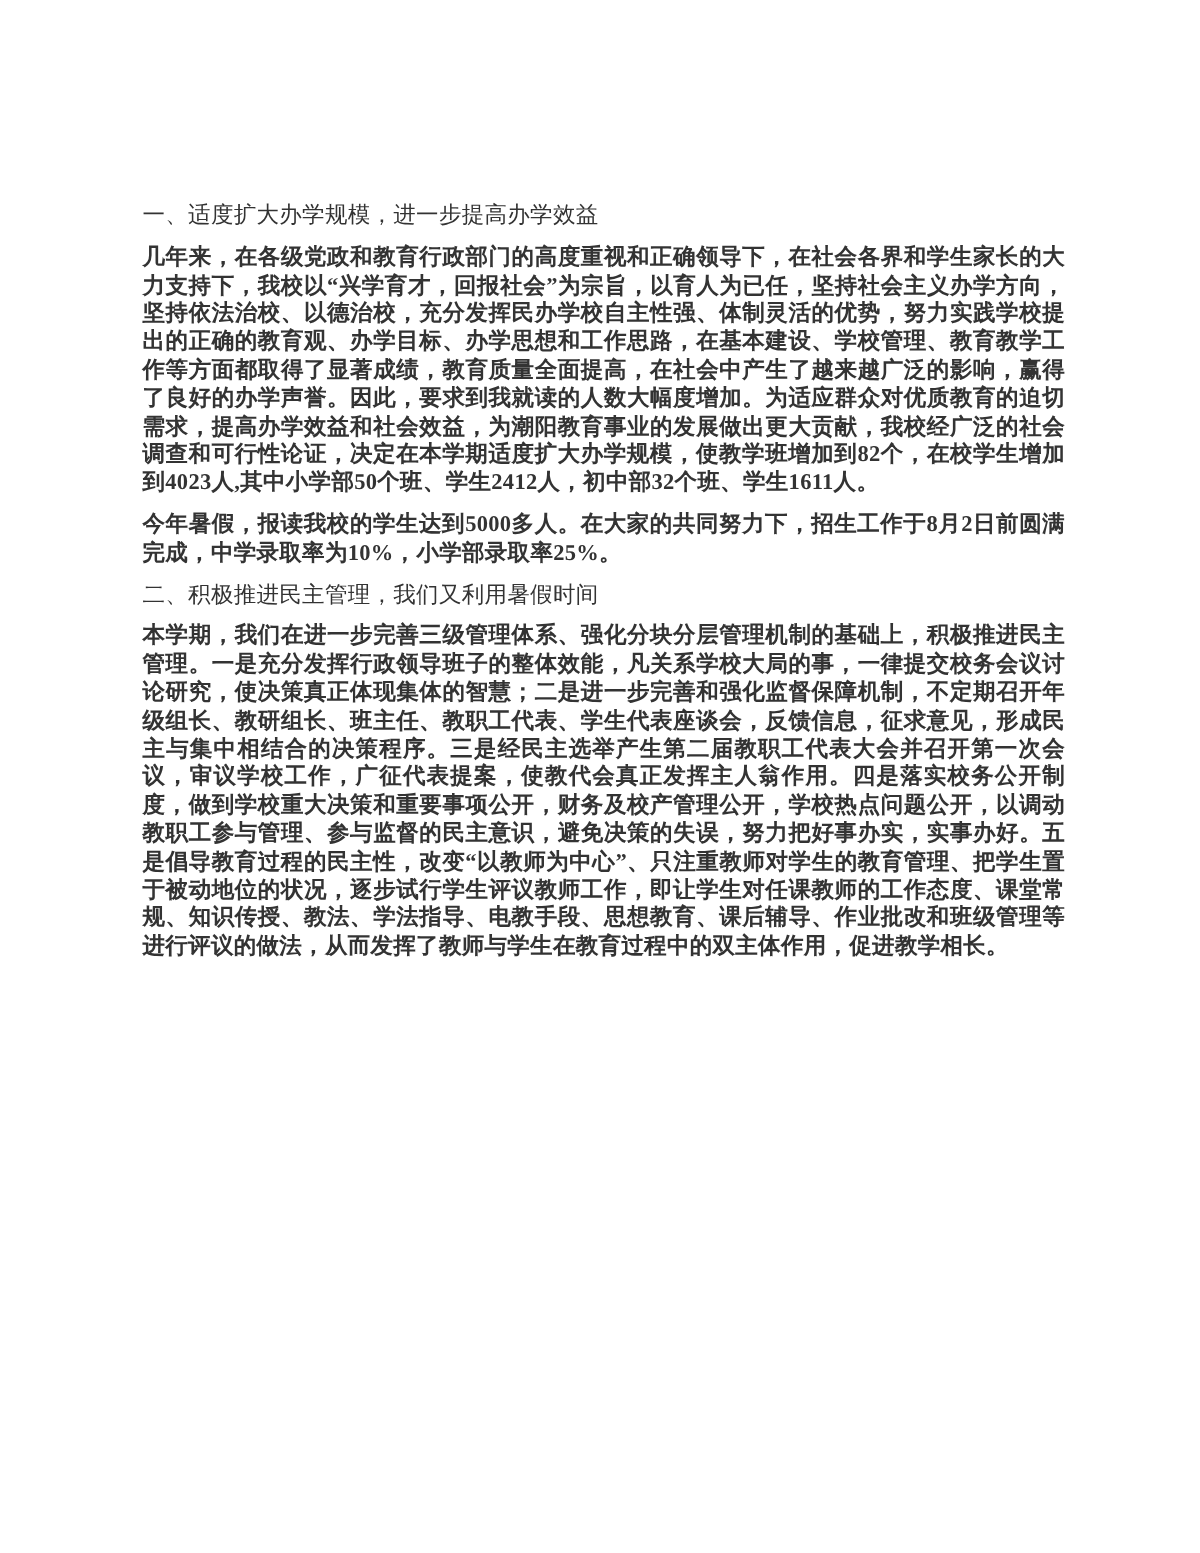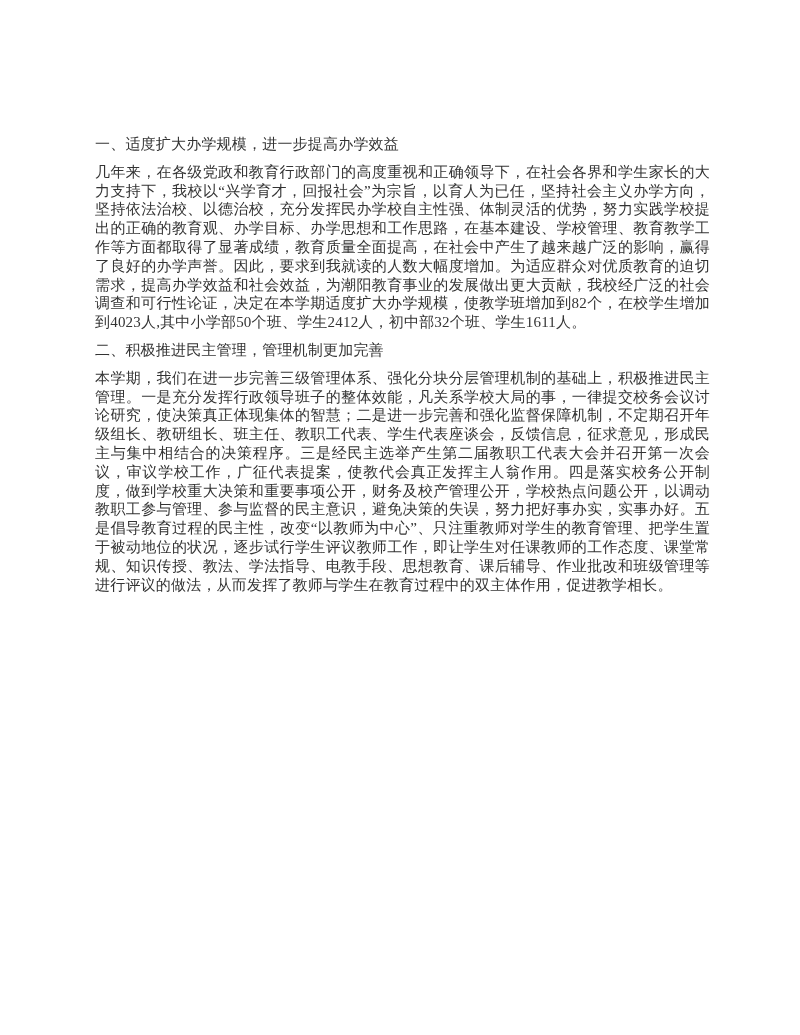--- a/index.html
+++ b/index.html
@@ -22,26 +22,28 @@
     overflow: hidden;
   }
   .block {
     margin: 0 0 9px 0;
     font-size: 15px;
     line-height: 18.8px;
     text-align: justify;
     text-justify: inter-ideograph;
     letter-spacing: 0.2px;
     word-break: break-all;
+    font-weight: bold;
   }
   .heading {
     font-weight: normal;
   }
 </style>
 </head>
 <body>
 
 <div class="page">
   <p class="block heading">一、适度扩大办学规模，进一步提高办学效益</p>
   <p class="block">几年来，在各级党政和教育行政部门的高度重视和正确领导下，在社会各界和学生家长的大力支持下，我校以“兴学育才，回报社会”为宗旨，以育人为已任，坚持社会主义办学方向，坚持依法治校、以德治校，充分发挥民办学校自主性强、体制灵活的优势，努力实践学校提出的正确的教育观、办学目标、办学思想和工作思路，在基本建设、学校管理、教育教学工作等方面都取得了显著成绩，教育质量全面提高，在社会中产生了越来越广泛的影响，赢得了良好的办学声誉。因此，要求到我就读的人数大幅度增加。为适应群众对优质教育的迫切需求，提高办学效益和社会效益，为潮阳教育事业的发展做出更大贡献，我校经广泛的社会调查和可行性论证，决定在本学期适度扩大办学规模，使教学班增加到82个，在校学生增加到4023人,其中小学部50个班、学生2412人，初中部32个班、学生1611人。</p>
-  <p class="block heading">二、积极推进民主管理，管理机制更加完善</p>
+  <p class="block">今年暑假，报读我校的学生达到5000多人。在大家的共同努力下，招生工作于8月2日前圆满完成，中学录取率为10%，小学部录取率25%。</p>
+  <p class="block heading">二、积极推进民主管理，我们又利用暑假时间</p>
   <p class="block">本学期，我们在进一步完善三级管理体系、强化分块分层管理机制的基础上，积极推进民主管理。一是充分发挥行政领导班子的整体效能，凡关系学校大局的事，一律提交校务会议讨论研究，使决策真正体现集体的智慧；二是进一步完善和强化监督保障机制，不定期召开年级组长、教研组长、班主任、教职工代表、学生代表座谈会，反馈信息，征求意见，形成民主与集中相结合的决策程序。三是经民主选举产生第二届教职工代表大会并召开第一次会议，审议学校工作，广征代表提案，使教代会真正发挥主人翁作用。四是落实校务公开制度，做到学校重大决策和重要事项公开，财务及校产管理公开，学校热点问题公开，以调动教职工参与管理、参与监督的民主意识，避免决策的失误，努力把好事办实，实事办好。五是倡导教育过程的民主性，改变“以教师为中心”、只注重教师对学生的教育管理、把学生置于被动地位的状况，逐步试行学生评议教师工作，即让学生对任课教师的工作态度、课堂常规、知识传授、教法、学法指导、电教手段、思想教育、课后辅导、作业批改和班级管理等进行评议的做法，从而发挥了教师与学生在教育过程中的双主体作用，促进教学相长。</p>
 </div>
 
 </body></html>

